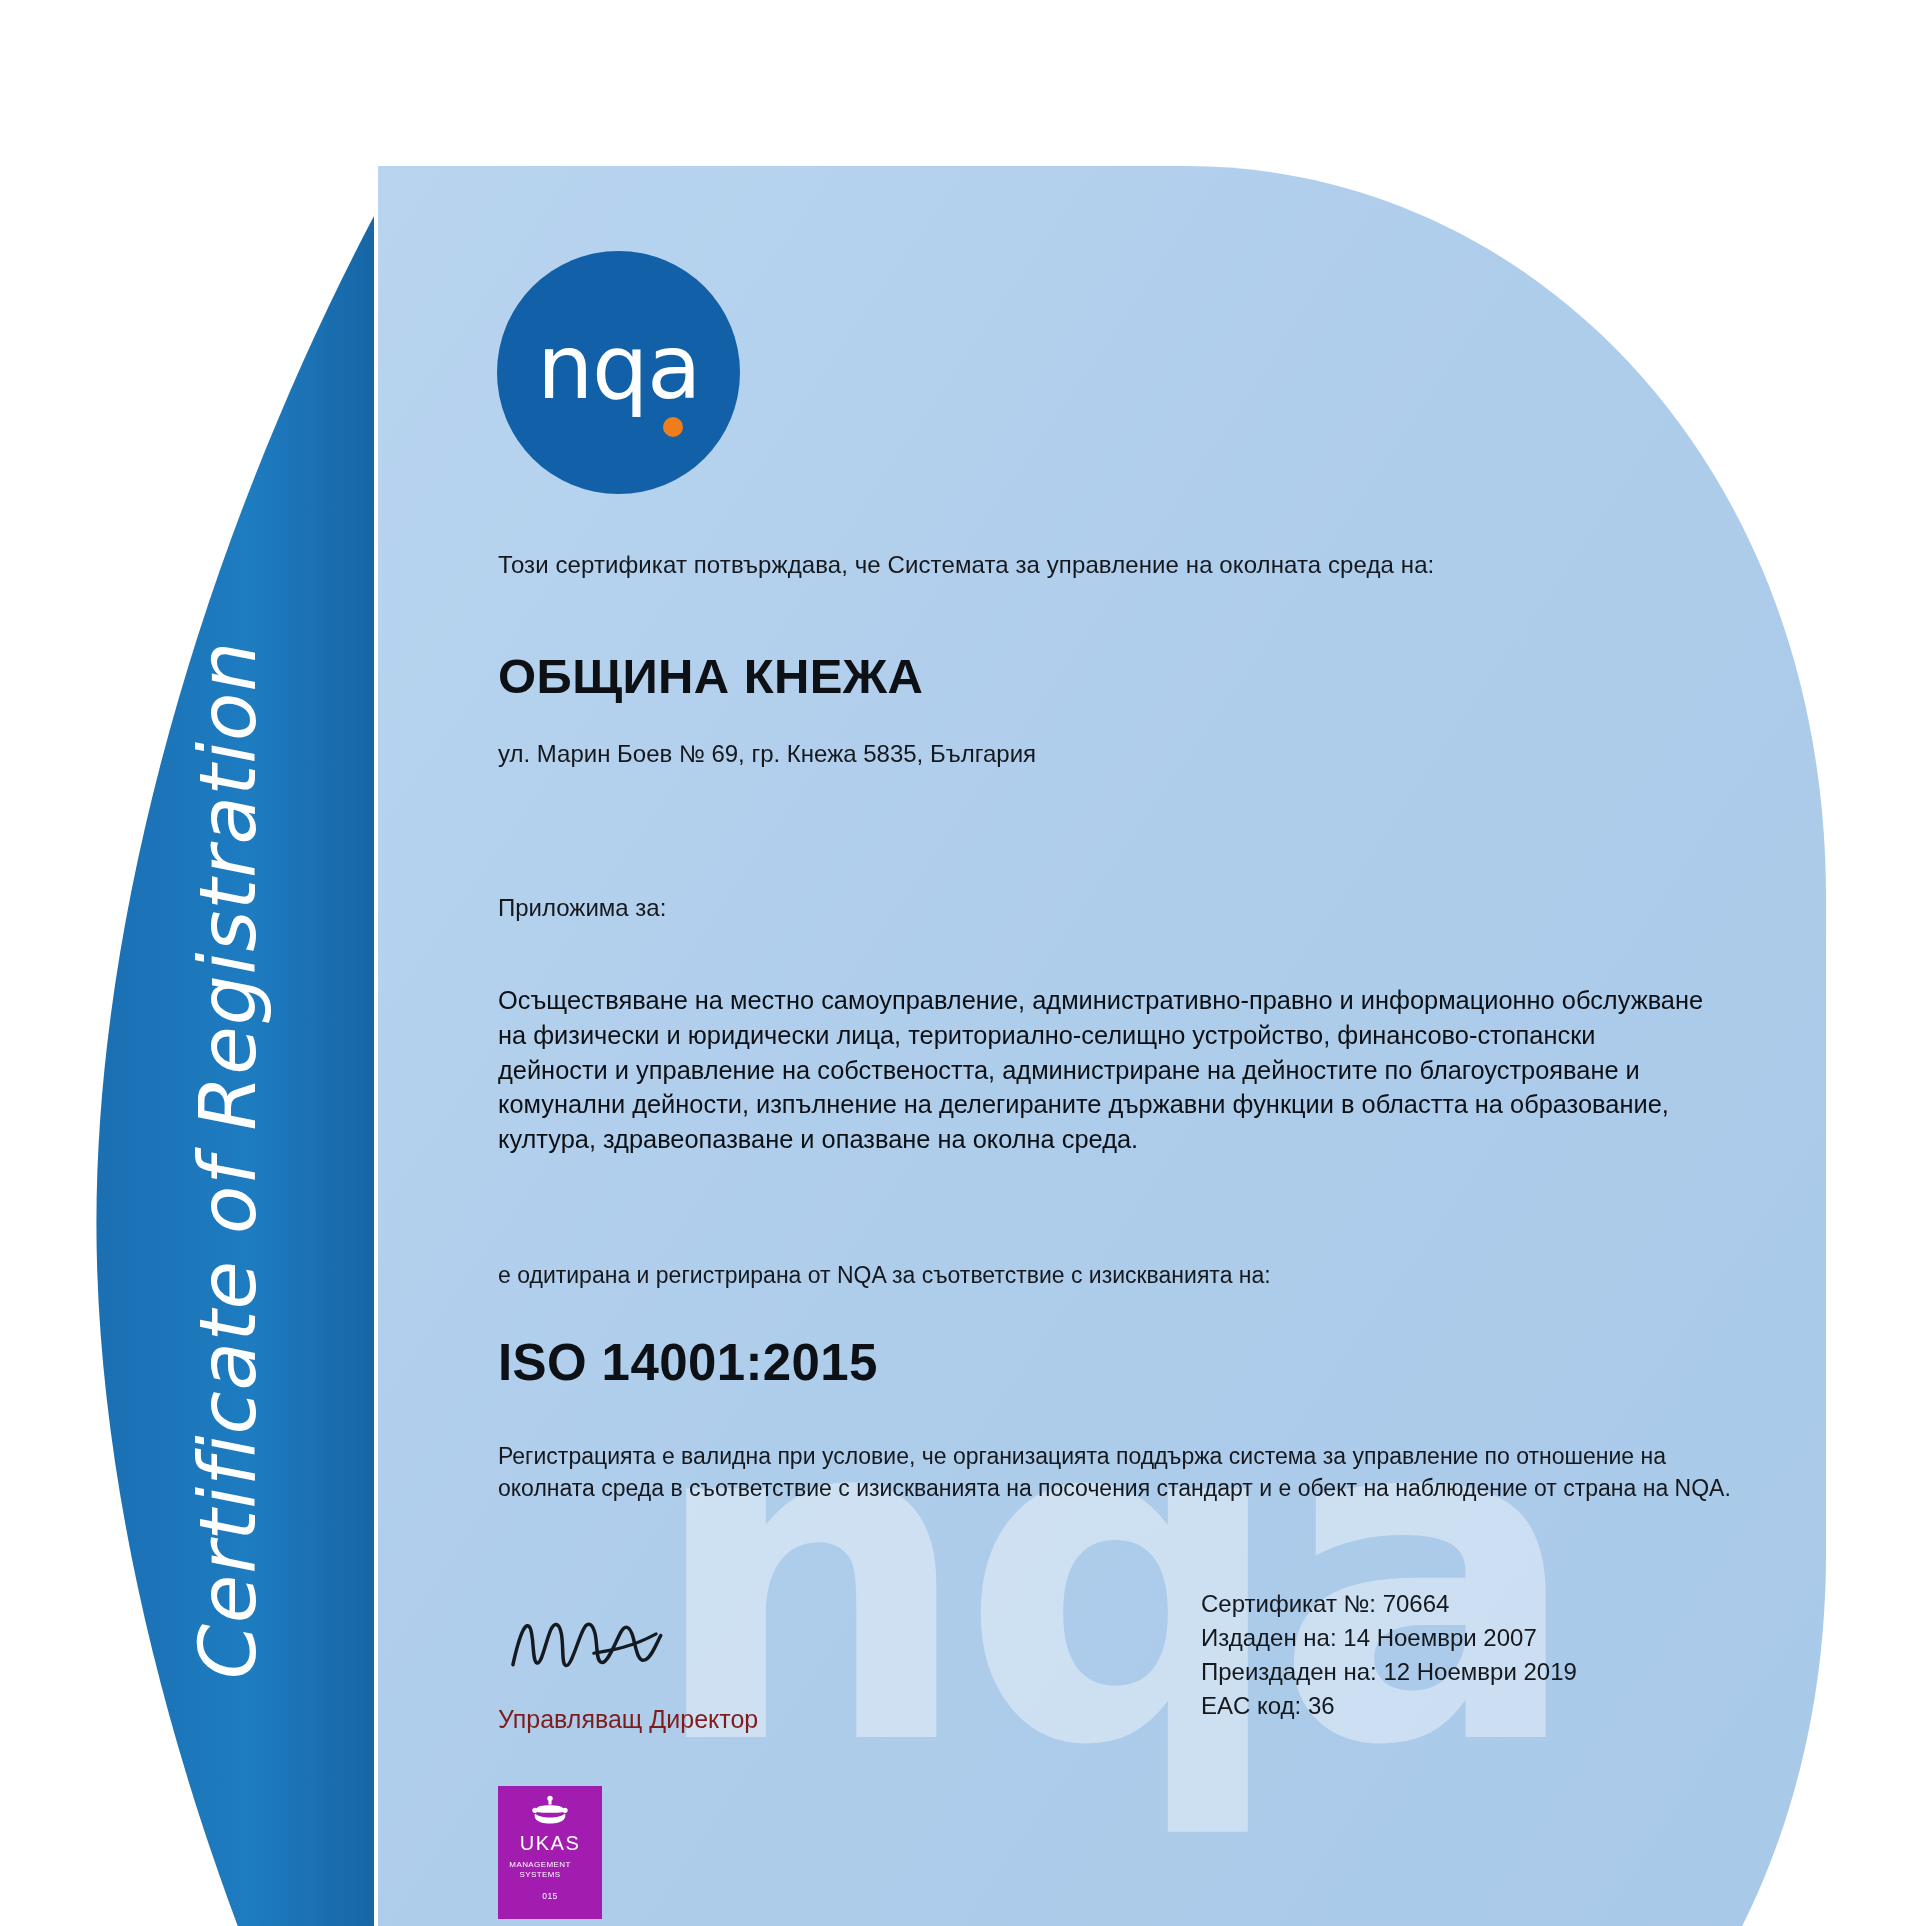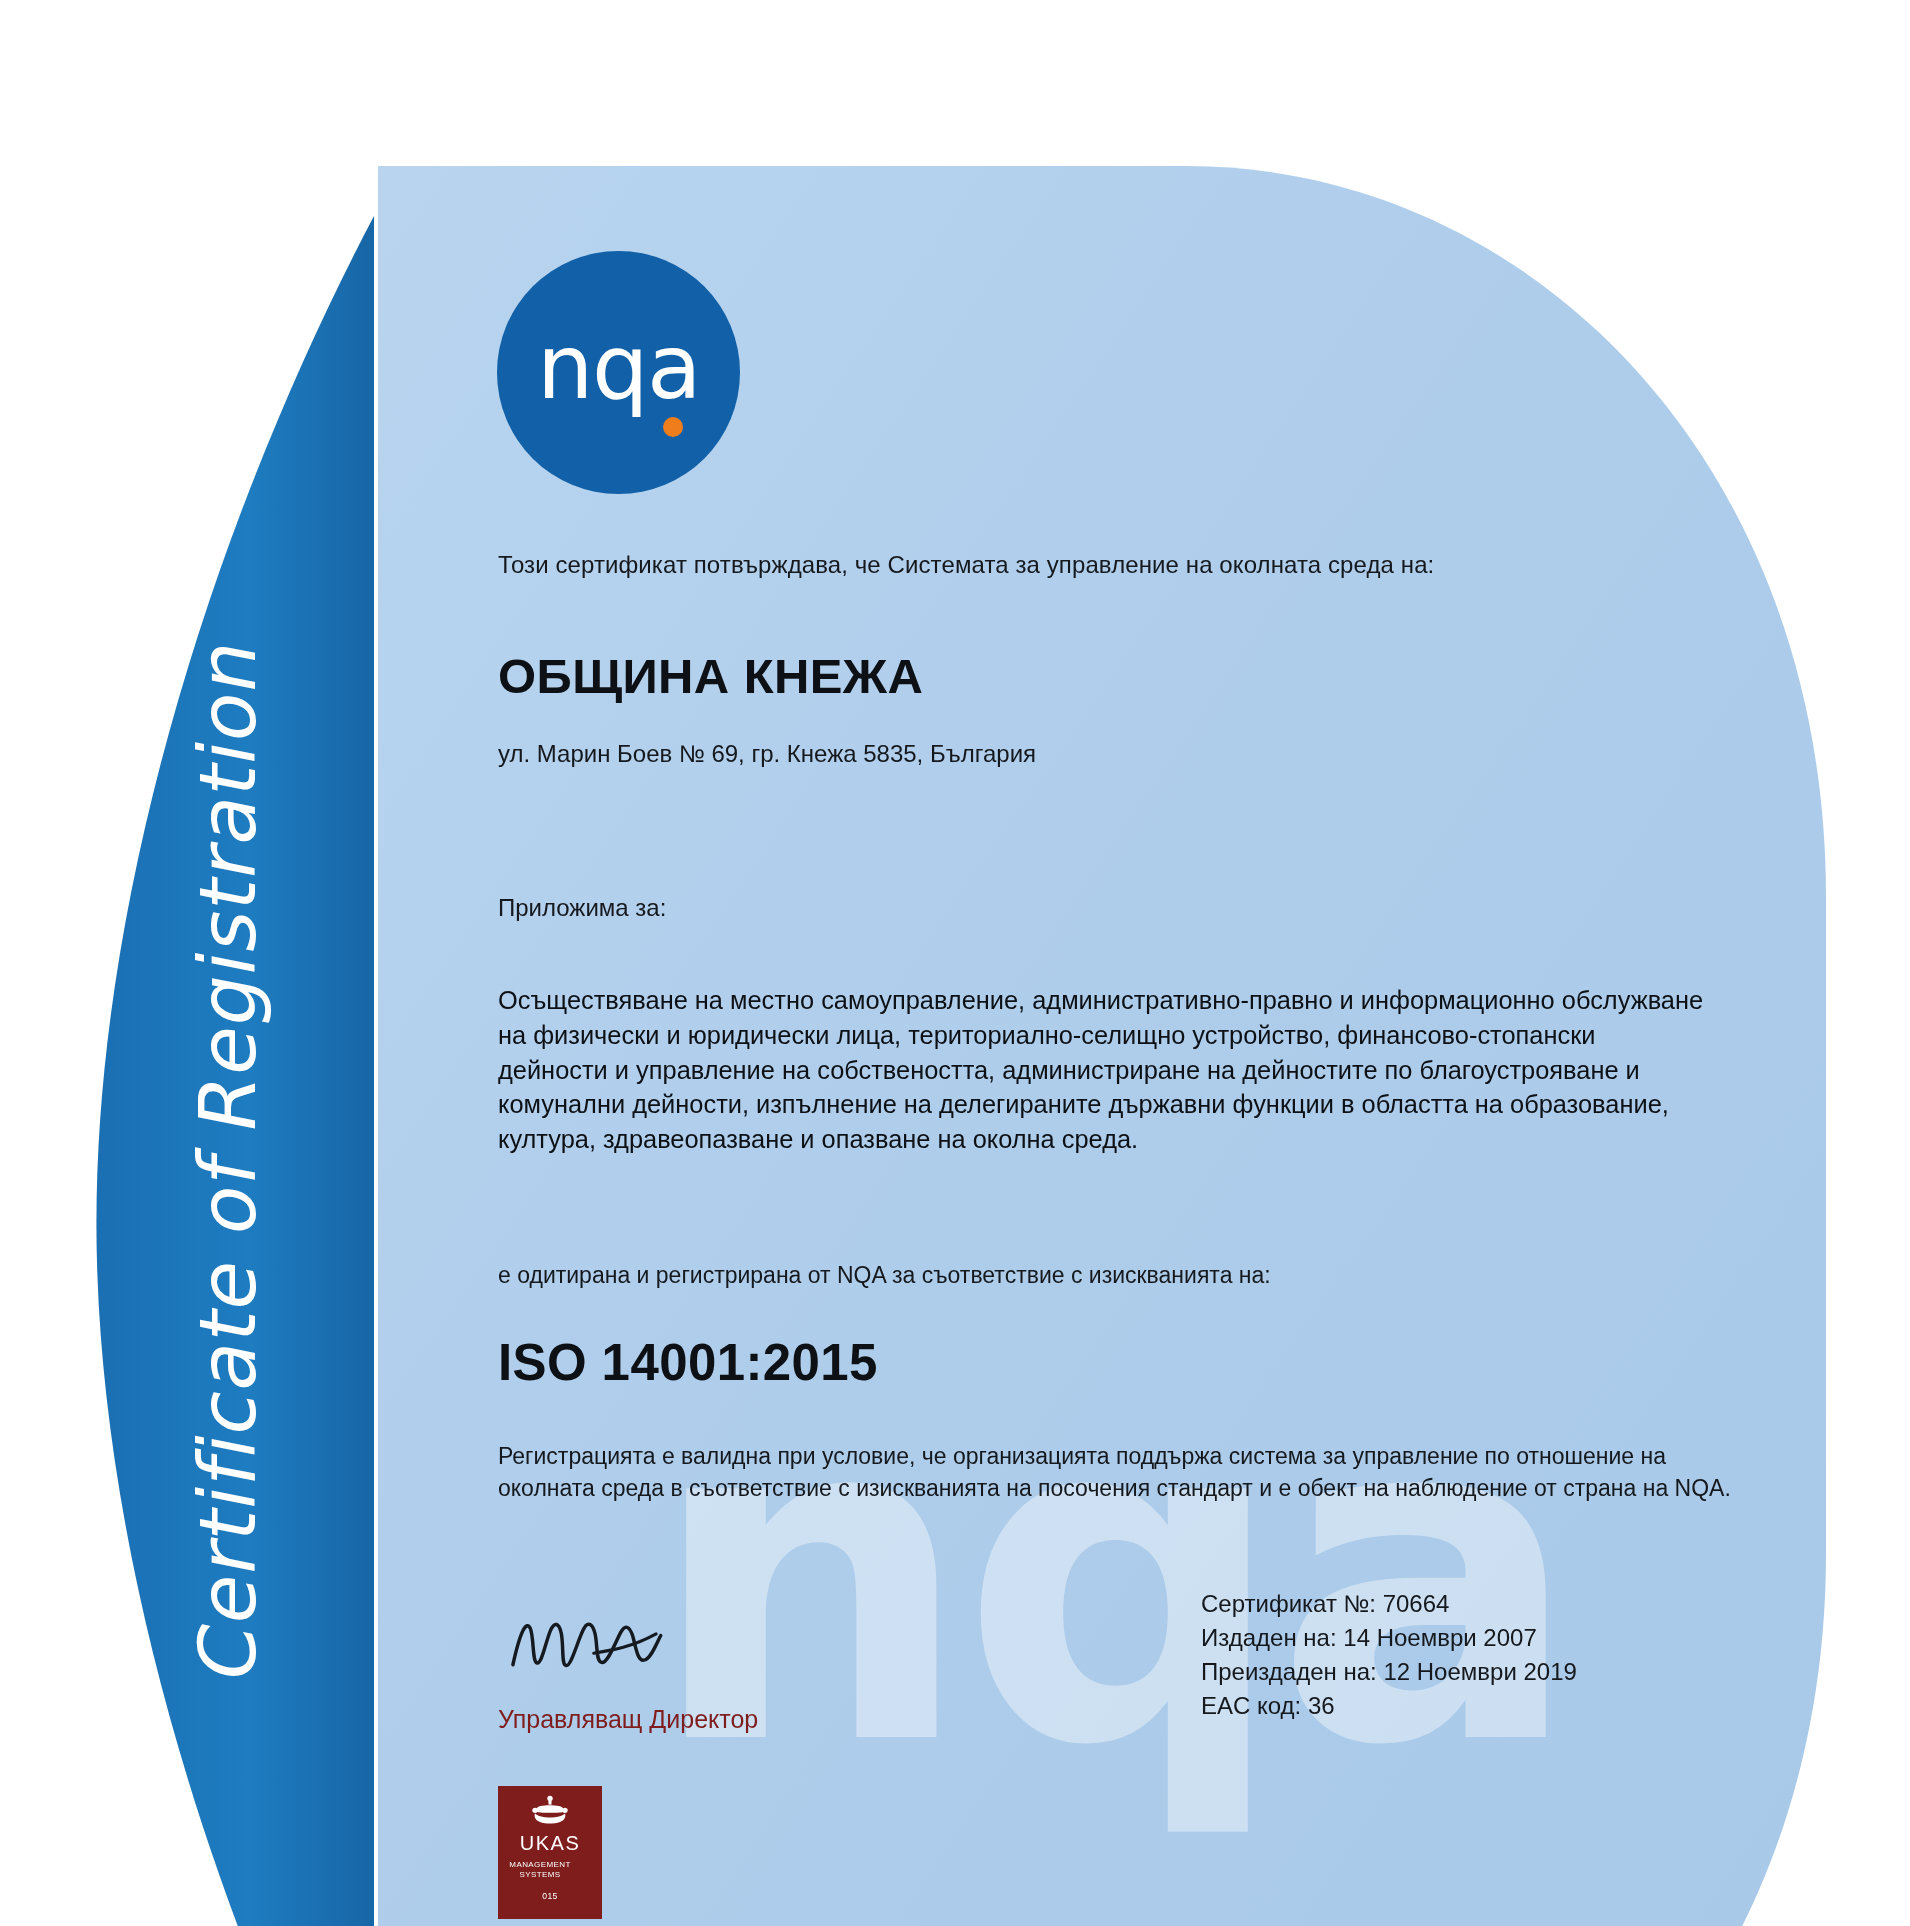--- a/index.html
+++ b/index.html
@@ -218,21 +218,21 @@
     color: #7f1d1d;
   }
 
   
   .ukas {
     position: absolute;
     left: 120px;
     top: 1620px;
     width: 104px;
     height: 133px;
-    background: #7f1d1d;
+    background: #a21caf;
     color: #ffffff;
     text-align: center;
   }
   .ukas-crown {
     position: absolute;
     left: 0;
     top: 8.5px;
     width: 104px;
     height: 33px;
   }

